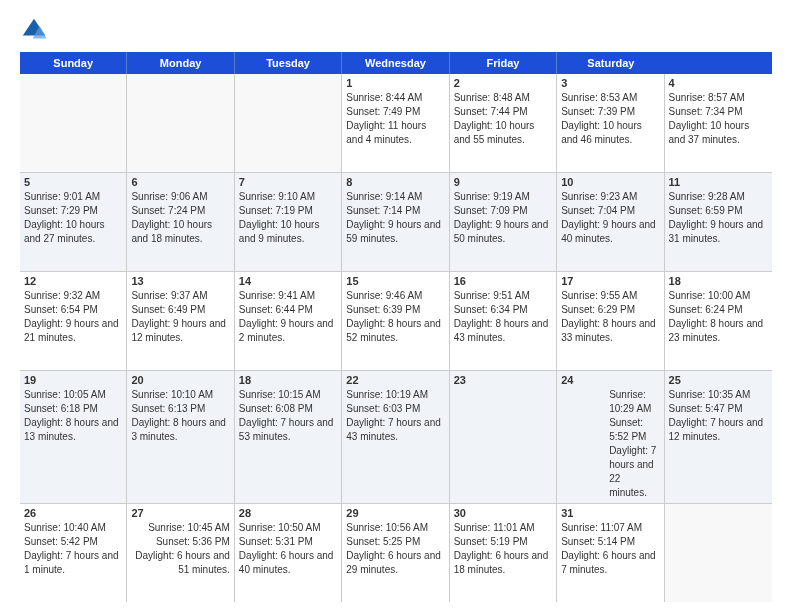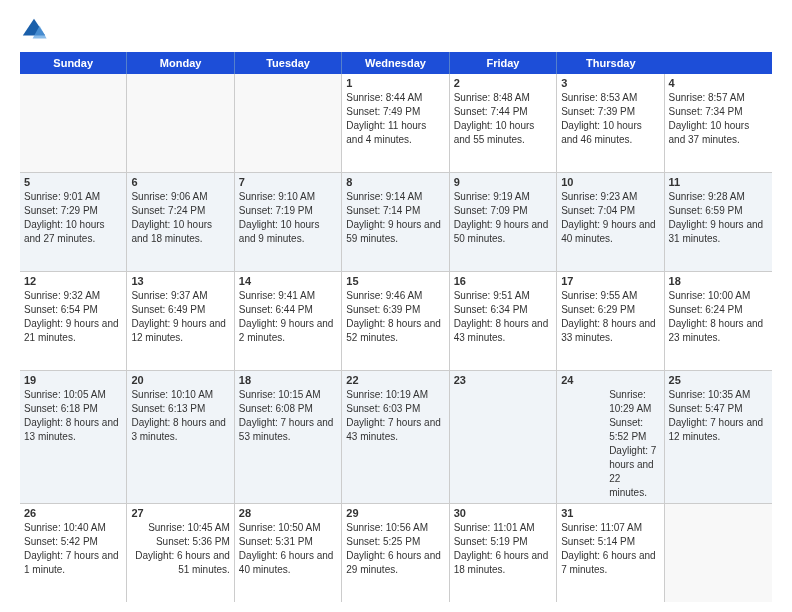--- a/index.html
+++ b/index.html
@@ -132,21 +132,21 @@
     </div>
   </div>
 
   <div class="calendar">
     <div class="cal-header-row">
     <div class="cal-header-cell">Sunday</div>
         <div class="cal-header-cell">Monday</div>
         <div class="cal-header-cell">Tuesday</div>
         <div class="cal-header-cell">Wednesday</div>
         <div class="cal-header-cell">Friday</div>
-        <div class="cal-header-cell">Thursday</div>
+        <div class="cal-header-cell">Saturday</div>
       </div>
     <div class="cal-body">
     <div class="cal-week">
           <div class="cal-cell empty"></div>
           <div class="cal-cell empty"></div>
           <div class="cal-cell empty"></div>
           <div class="cal-cell">
             <div class="day-num">1</div>
             <div class="day-info" style="white-space: pre-line;">Sunrise: 8:44 AM
 Sunset: 7:49 PM

